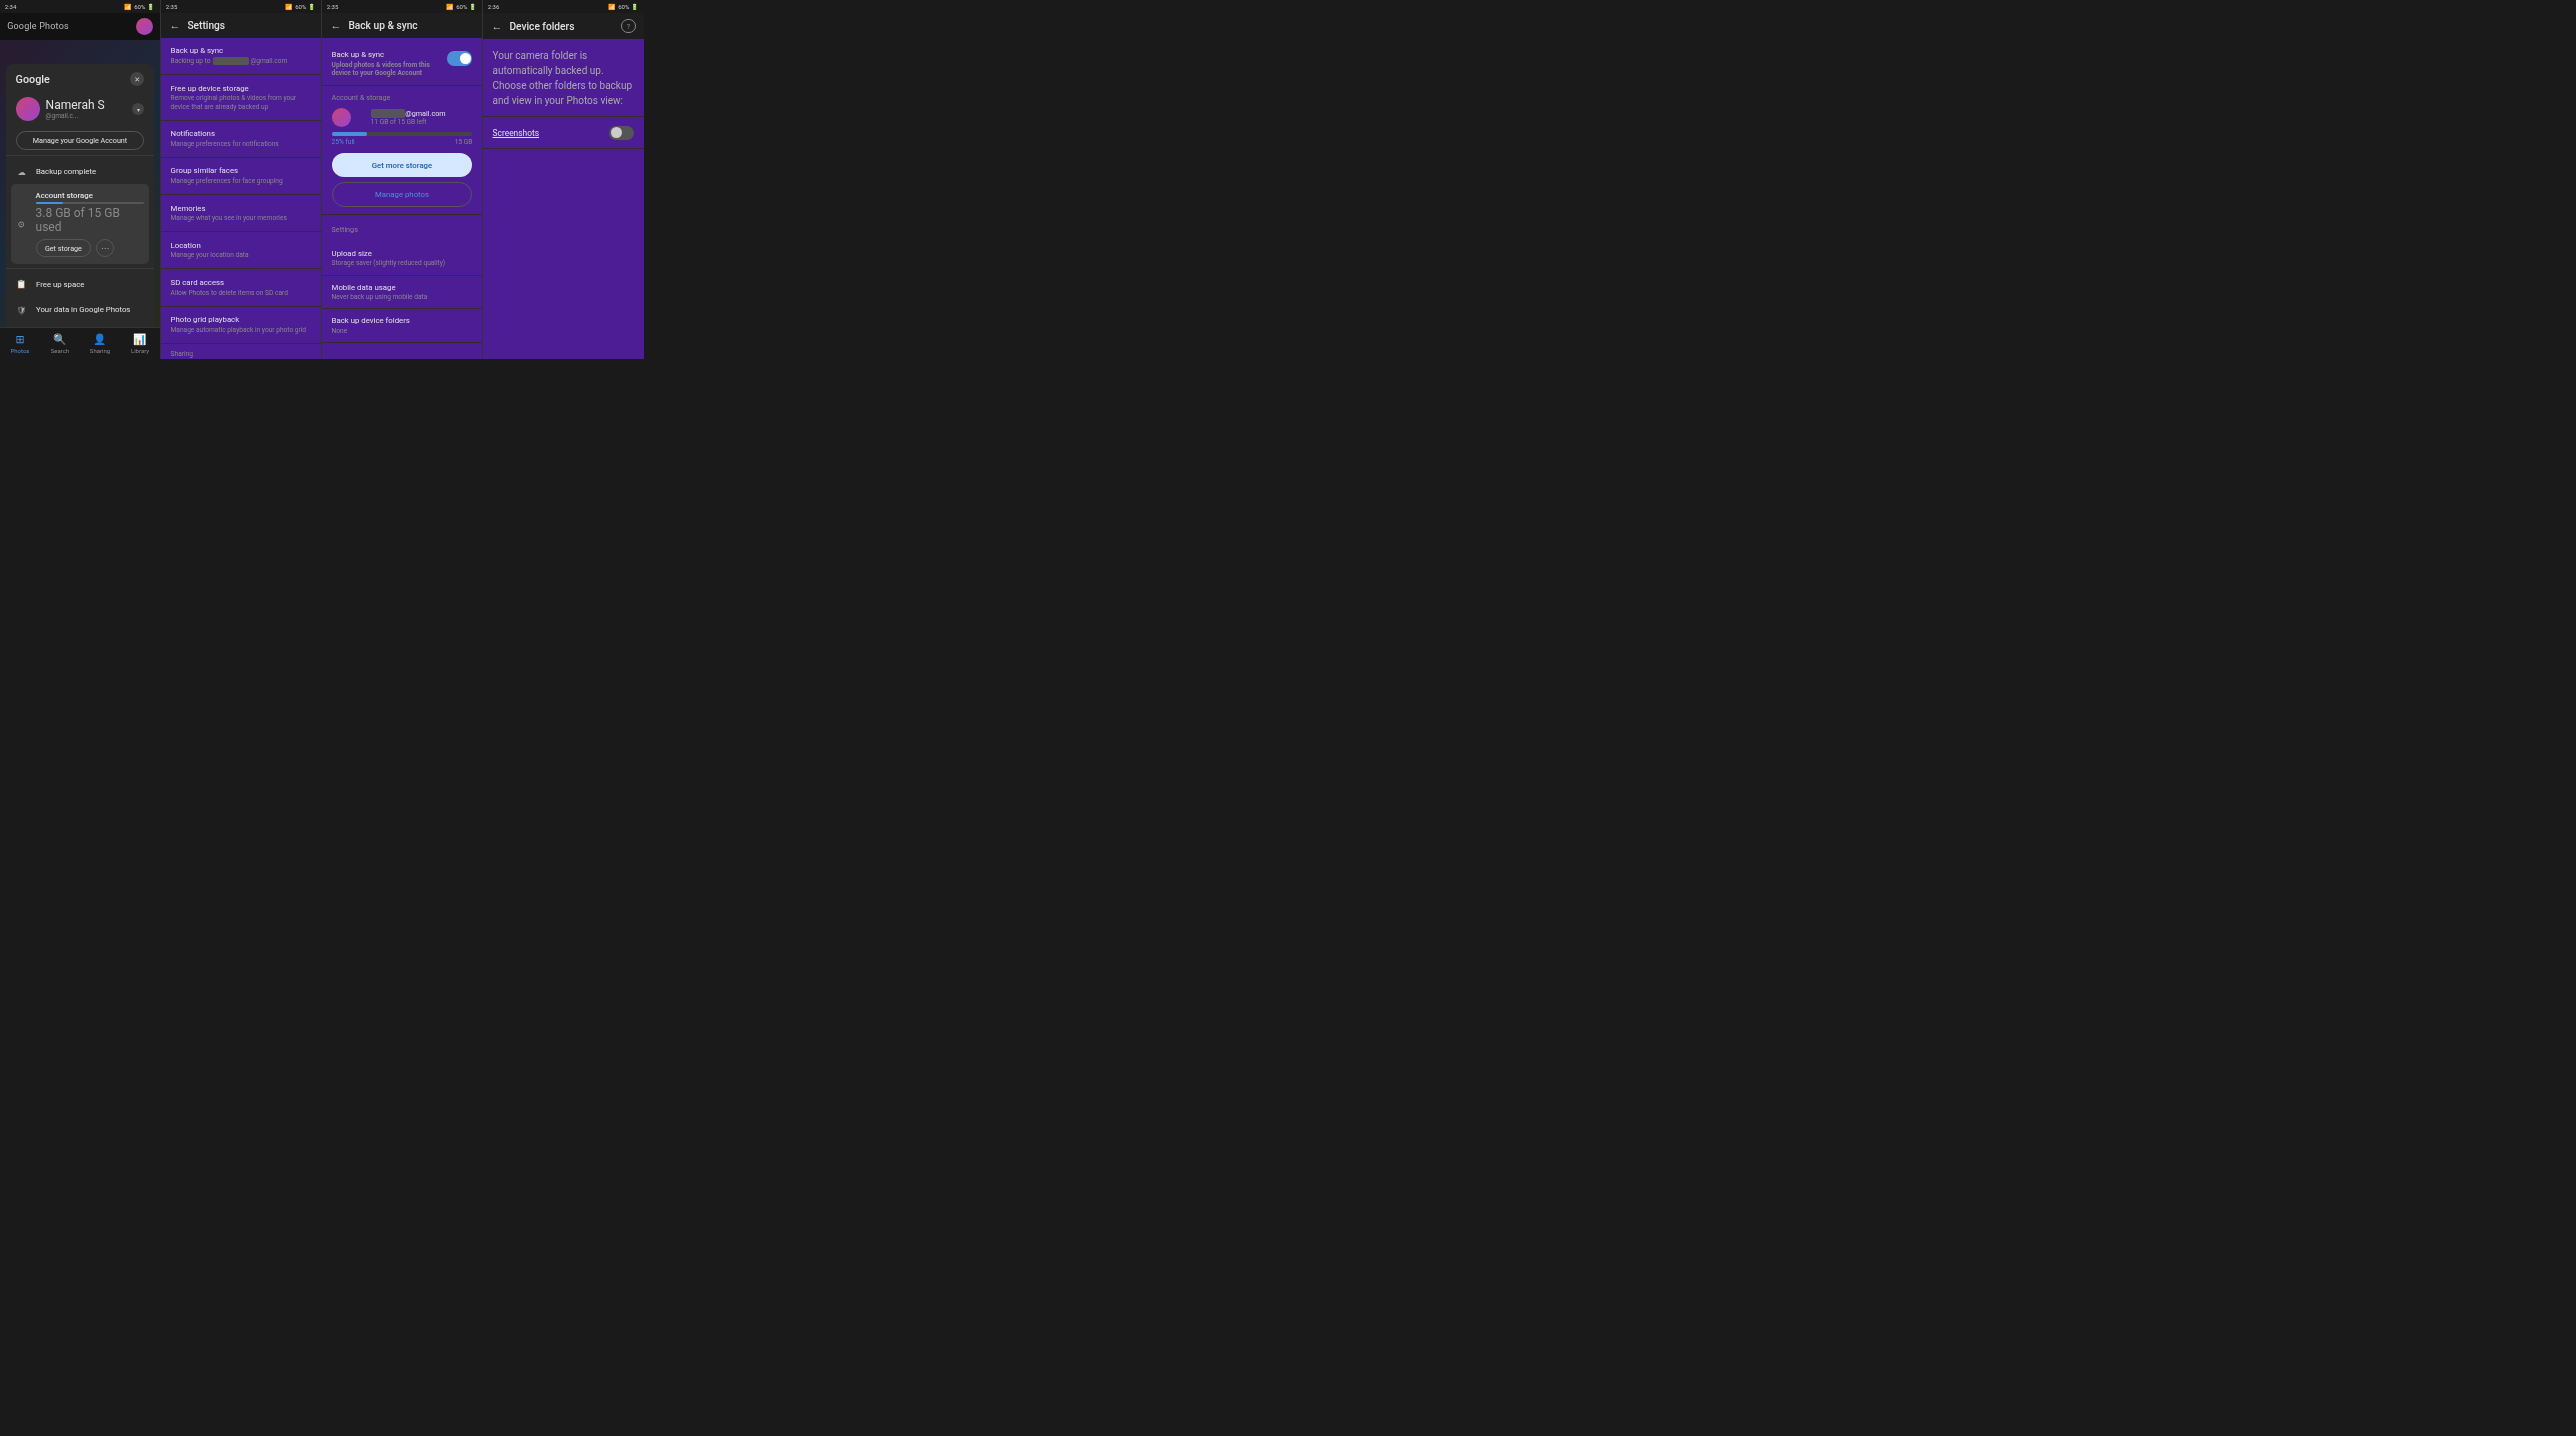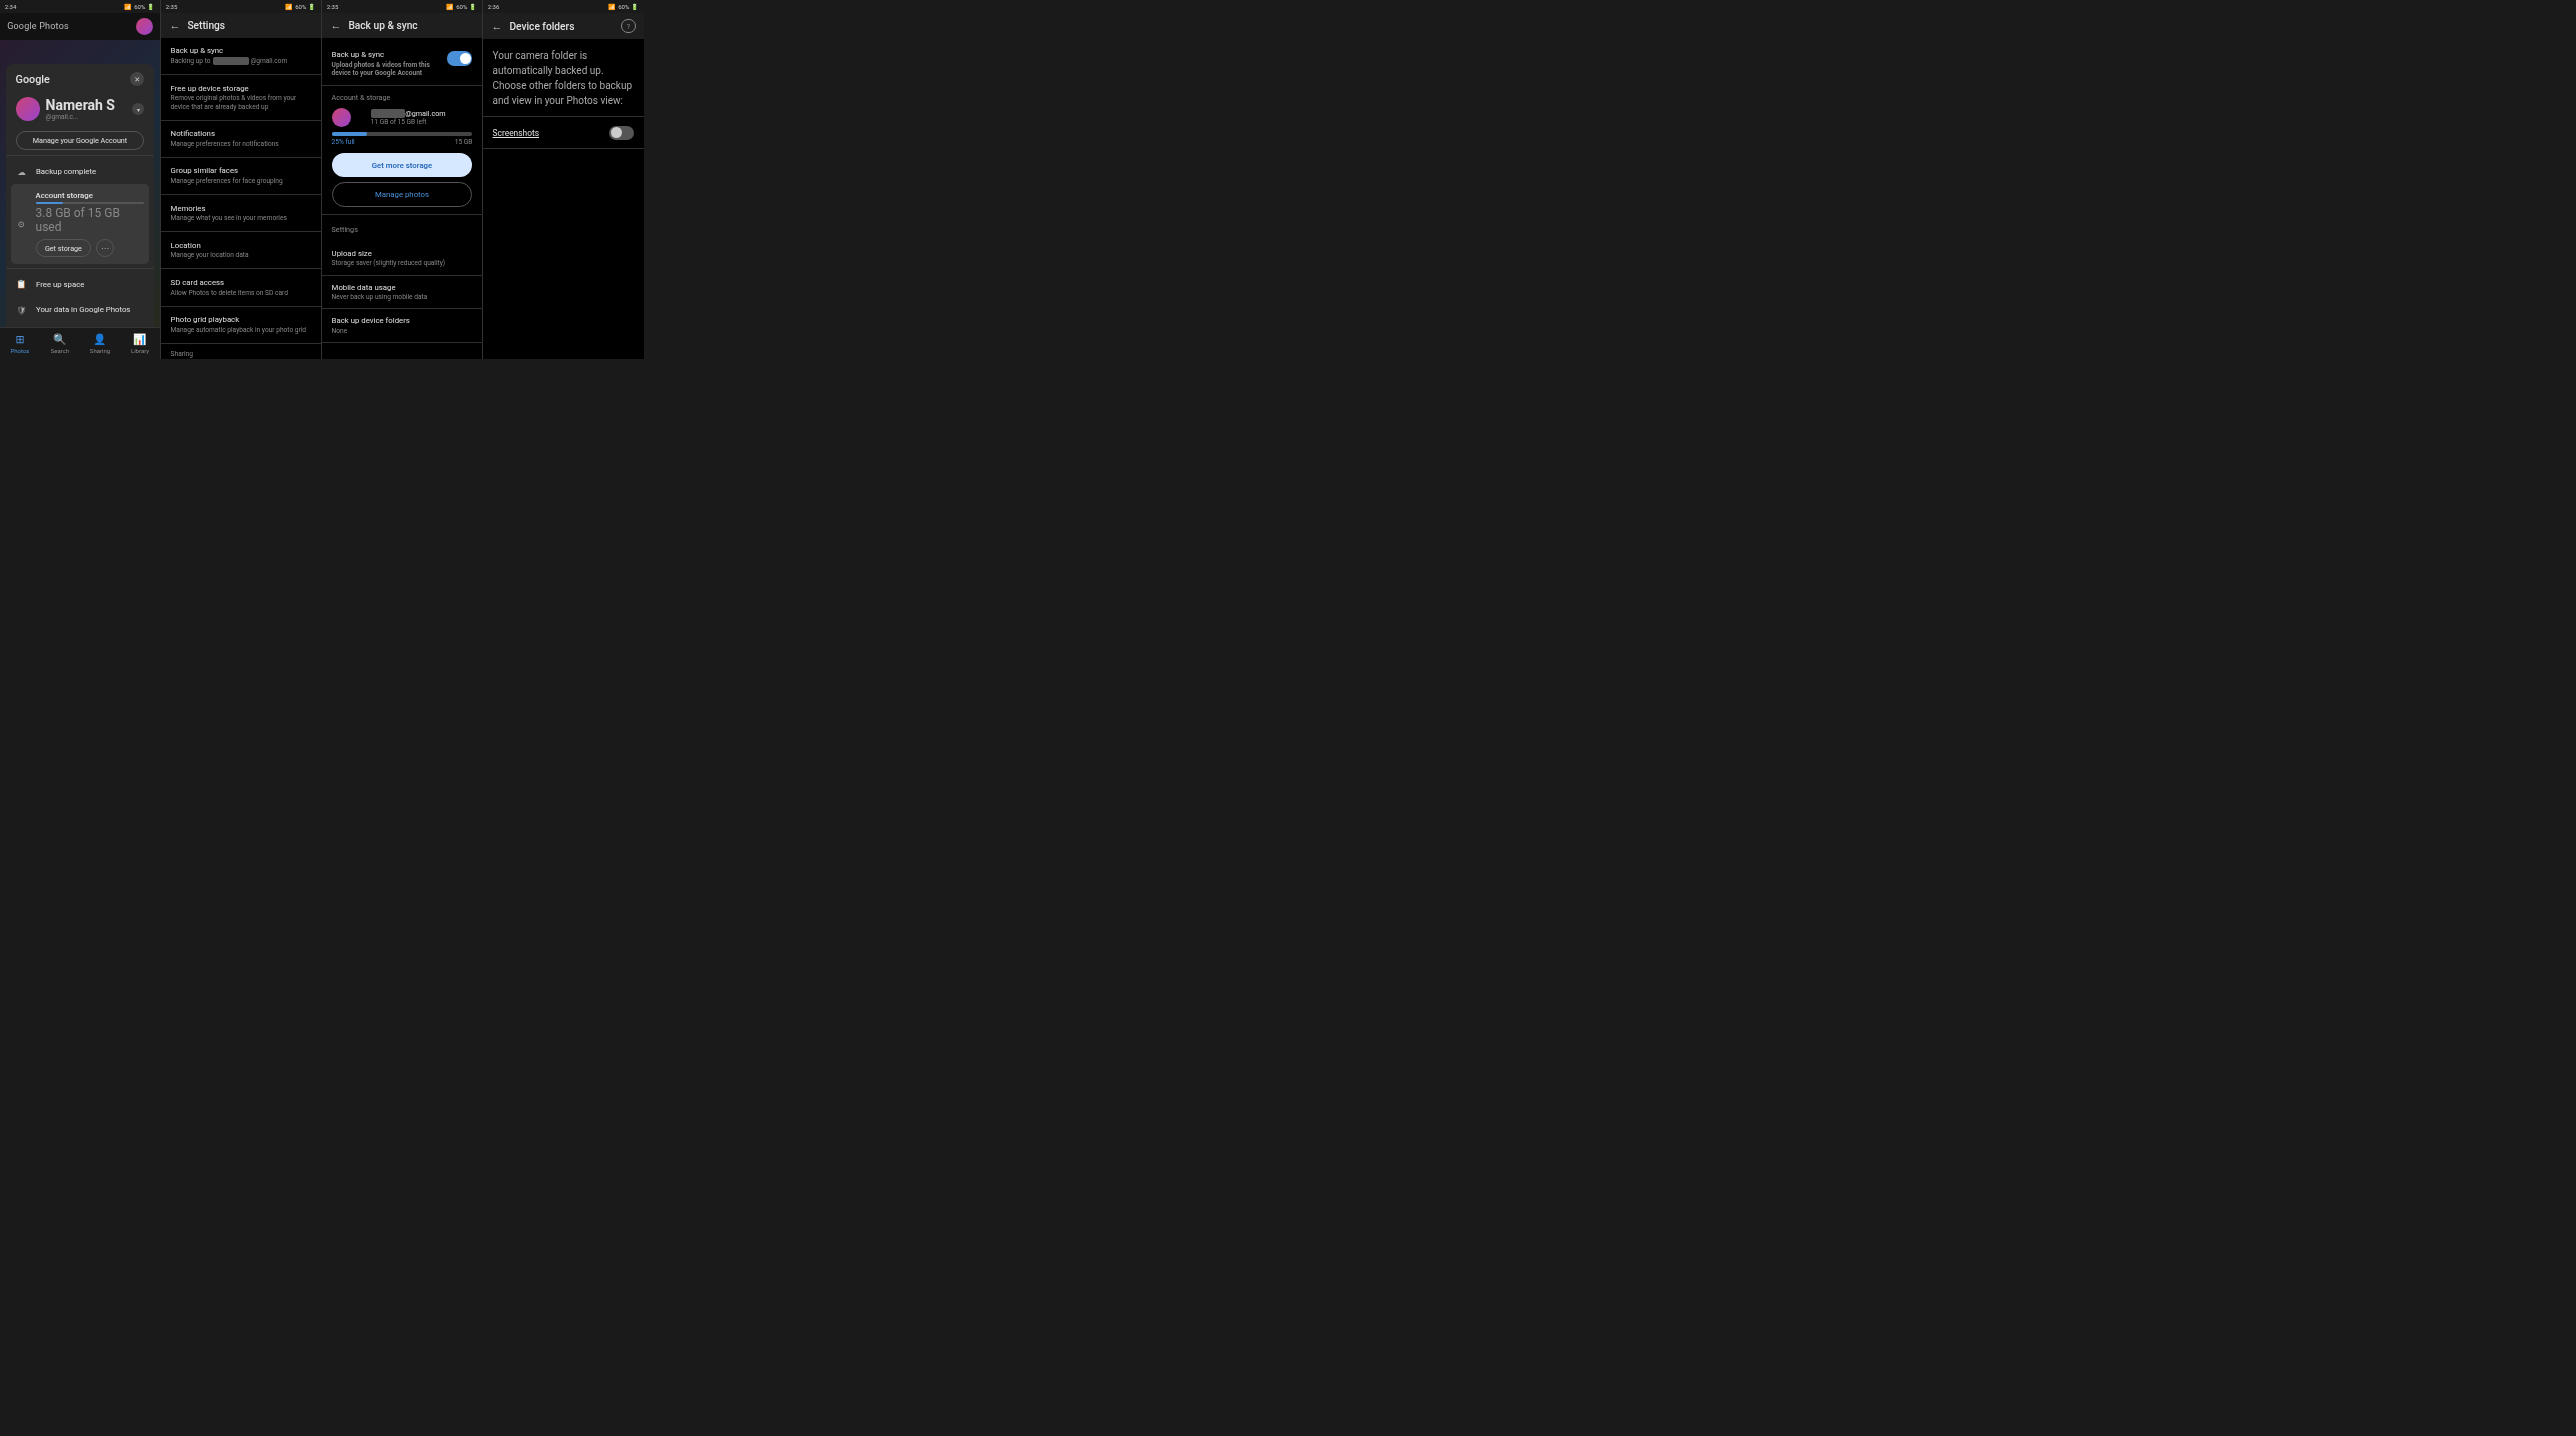--- a/index.html
+++ b/index.html
@@ -28,21 +28,21 @@
       display: flex;
       gap: 2.4px;
       align-items: center;
     }
 
     
     .panel {
       display: flex;
       flex-direction: column;
       flex: 1;
-      background: #000000;
+      background: #4c1d95;
       border-right: 0.6px solid #333;
       overflow: hidden;
     }
 
     
     .panel-1 {
       flex: 0 0 161px;
       position: relative;
     }
 
@@ -117,22 +117,22 @@
       padding: 4.8px 9.6px;
     }
     .drawer-avatar {
       width: 24px;
       height: 24px;
       border-radius: 50%;
       background: linear-gradient(135deg, #c47, #94c);
       flex-shrink: 0;
     }
     .drawer-name {
-      font-size: 14px;
-      font-weight: 700;
+      font-size: 12px;
+      font-weight: 400;
       color: #e0e0e0;
     }
     .drawer-email {
       font-size: 6.6px;
       color: #888;
     }
     .chevron-down {
       margin-left: auto;
       width: 12px;
       height: 12px;

